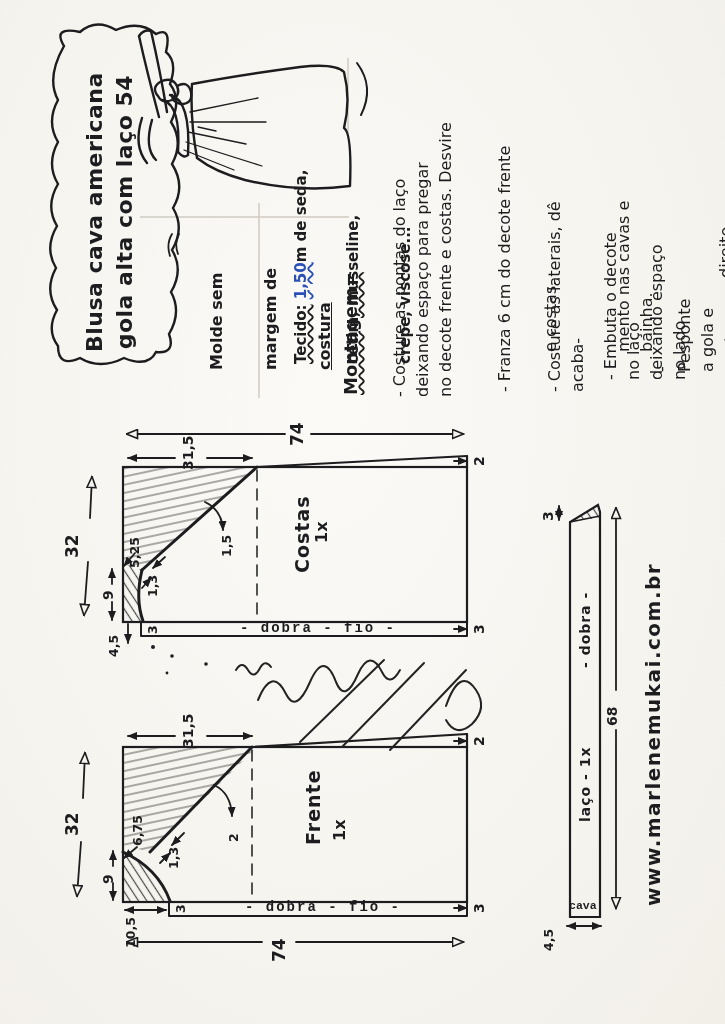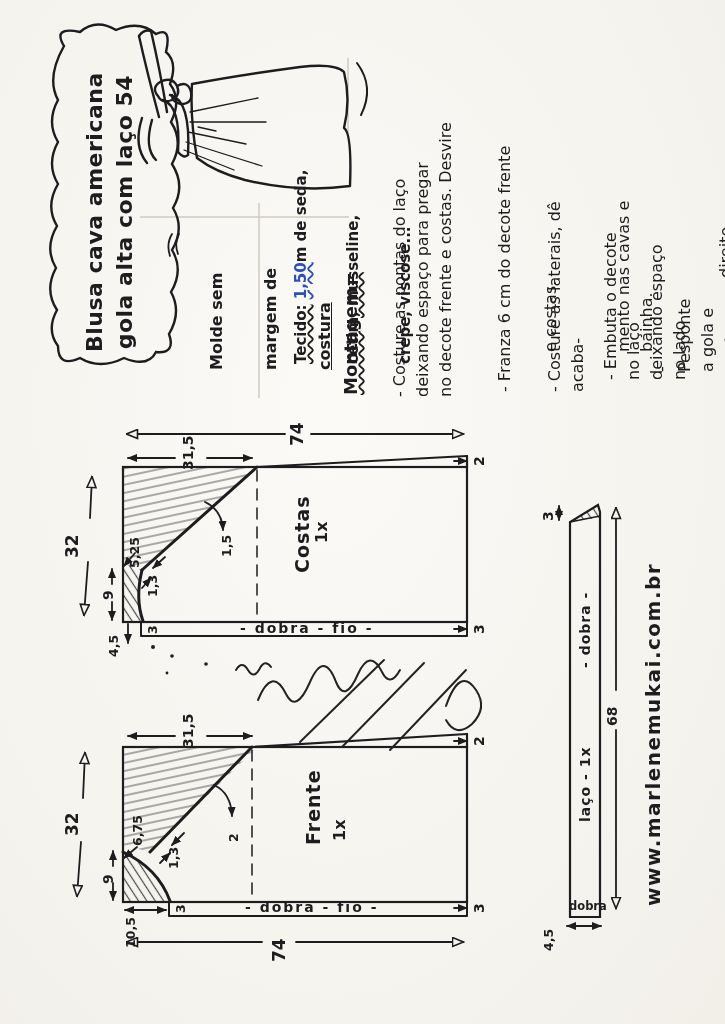--- a/index.html
+++ b/index.html
@@ -4,21 +4,21 @@
 <style>
   html,body{margin:0;padding:0;background:#e8e6e1;}
   #paper{
     position:relative;width:725px;height:1024px;overflow:hidden;
     background:radial-gradient(ellipse at 45% 40%, #fbfaf7 0%, #f6f4ef 60%, #f1efe8 100%);
     font-family:"DejaVu Sans",sans-serif;color:#1d1d1f;
   }
   svg{position:absolute;left:0;top:0;}
   .r{position:absolute;transform-origin:0 0;transform:rotate(-90deg);
      white-space:pre-line;line-height:1.25;color:#1d1d1f;}
-  .h{position:absolute;white-space:nowrap;color:#1d1d1f;}
+  .h{position:absolute;white-space:nowrap;color:#1d1d1f;font-family:Liberation Mono, monospace;}
   .c{text-align:center;}
   .title{font-size:22px;font-weight:bold;line-height:30px;letter-spacing:.5px;}
   .note{font-size:16px;line-height:27px;font-weight:bold;}
   .note .ul{text-decoration:underline;}
   .tec{font-size:15px;line-height:26px;font-weight:bold;}
   .wavy{text-decoration:underline wavy 1.5px;}
   .blue{color:#2b50b8;text-decoration:underline wavy 1.5px #2b50b8;}
   .mhead{font-size:18px;font-weight:bold;}
   .bullet{font-size:16px;line-height:23px;font-weight:500;}
   .piece{font-size:19px;font-weight:bold;letter-spacing:1px;}
@@ -241,18 +241,18 @@
   <div class="r numS" style="left:226px;top:842px;">2</div>
   <div class="r num" style="left:471px;top:746px;">2</div>
   <div class="r num" style="left:471px;top:913px;">3</div>
   <div class="r numS" style="left:173px;top:913px;">3</div>
   <div class="r numS" style="left:123px;top:948px;">10,5</div>
 
   <div class="r num" style="left:540px;top:521px;">3</div>
   <div class="r num" style="left:604px;top:726px;">68</div>
   <div class="r fold" style="left:577px;top:668px;letter-spacing:1px;">- dobra -</div>
   <div class="r fold" style="left:577px;top:822px;letter-spacing:1px;">laço - 1x</div>
-  <div class="h small" style="left:569px;top:899px;">dobra</div>
+  <div class="h small" style="left:569px;top:899px;">cava</div>
   <div class="r numS" style="left:541px;top:951px;">4,5</div>
 
   <div class="r site" style="left:641px;top:906px;">www.marlenemukai.com.br</div>
 
 </div>
 
 </body></html>

